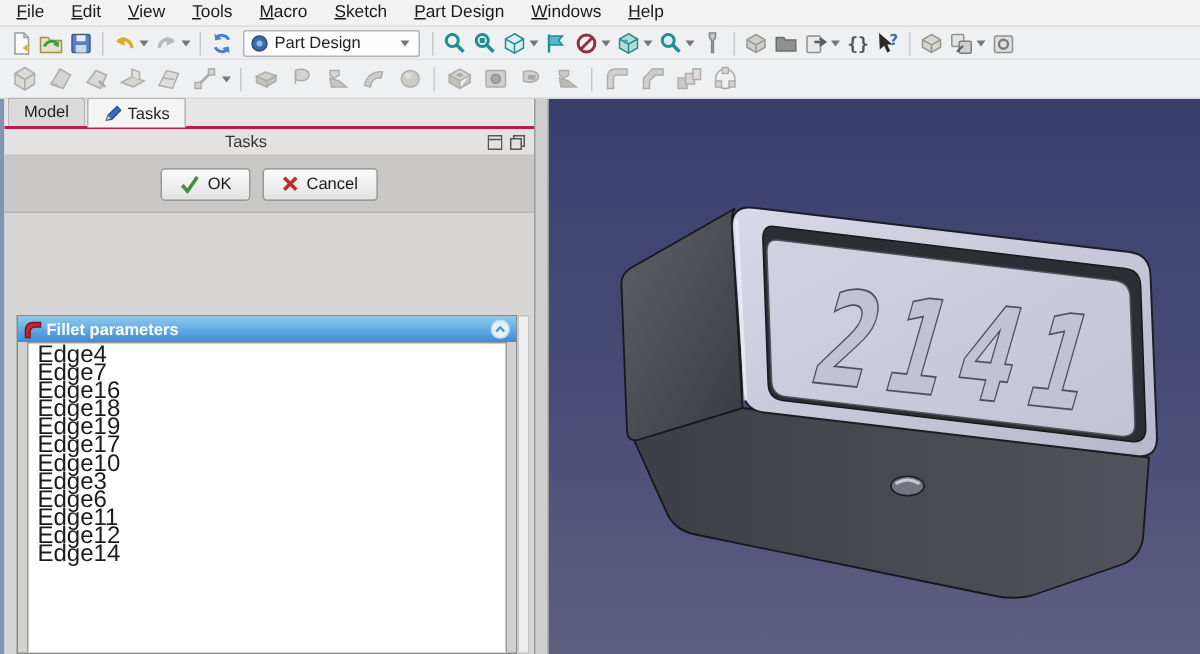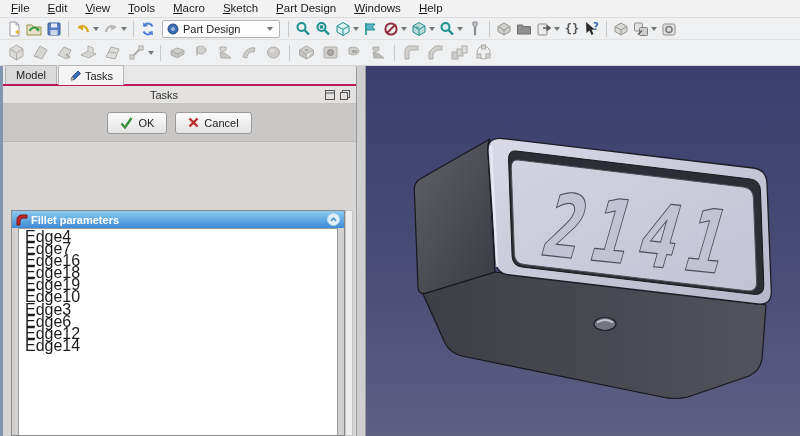--- a/index.html
+++ b/index.html
@@ -439,23 +439,25 @@
                   <path d="M3.8 8 6.5 5.2 9.2 8" fill="none" stroke="#4a90c8" stroke-width="1.5"></path>
                 </svg>
               </span>
           </div>
           <div class="edge-list">
             <div class="edge-item">Edge4</div>
             <div class="edge-item">Edge7</div>
             <div class="edge-item">Edge16</div>
             <div class="edge-item">Edge18</div>
             <div class="edge-item">Edge19</div>
+            <div class="edge-item">Edge17</div>
             <div class="edge-item">Edge10</div>
             <div class="edge-item">Edge3</div>
             <div class="edge-item">Edge6</div>
+            <div class="edge-item">Edge11</div>
             <div class="edge-item">Edge12</div>
             <div class="edge-item">Edge14</div>
 
           </div>
         </div>
       </div>
       <div class="scroll-track"></div>
     </div>
 
     <div class="splitter"></div>

